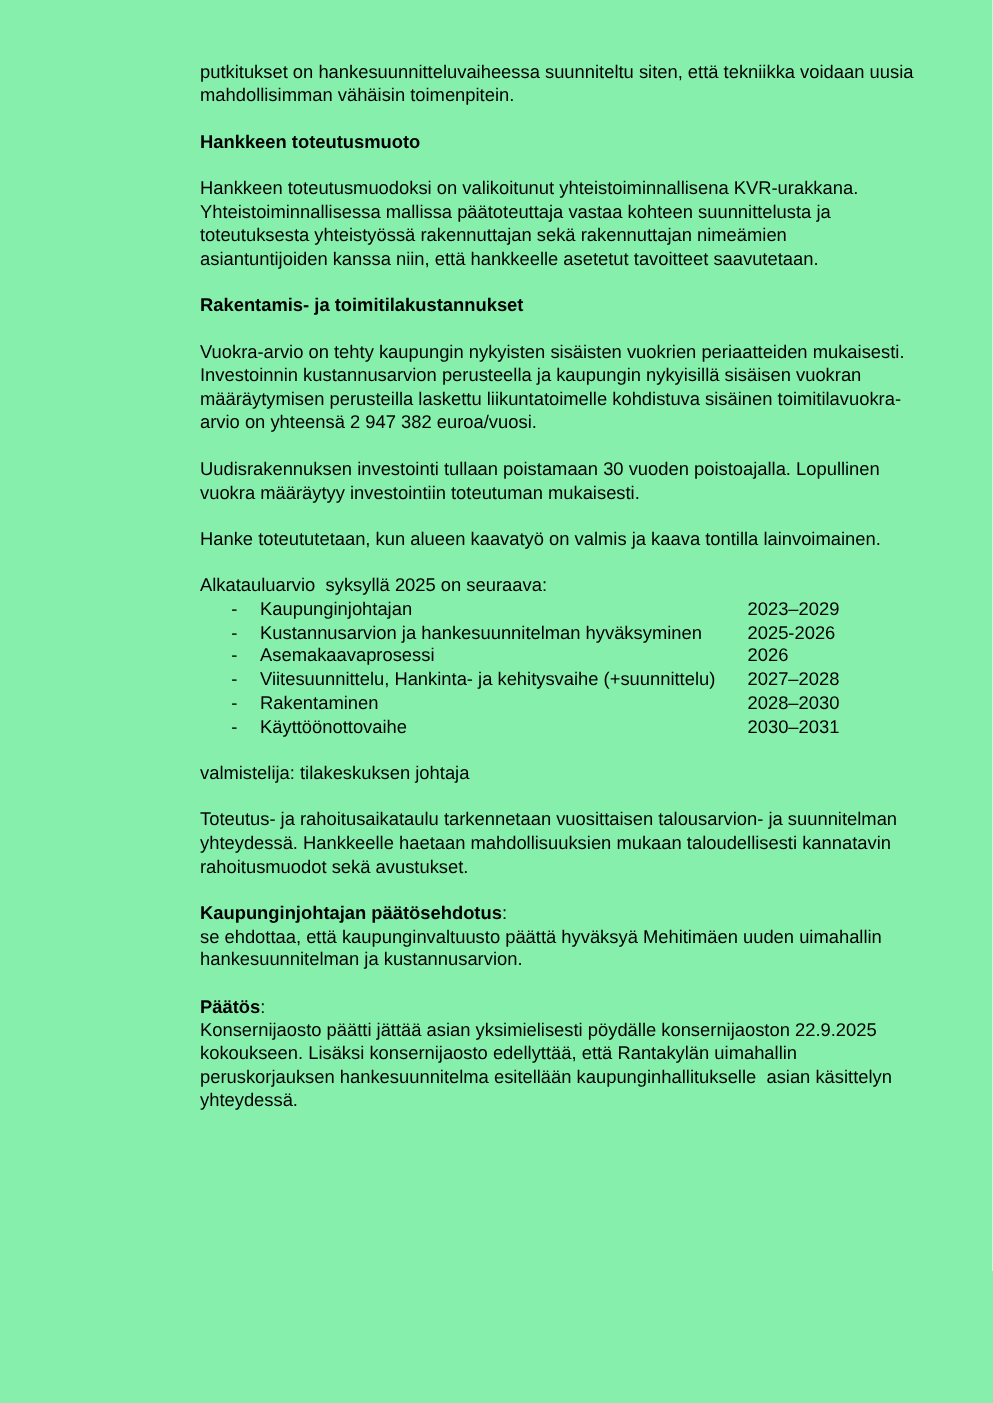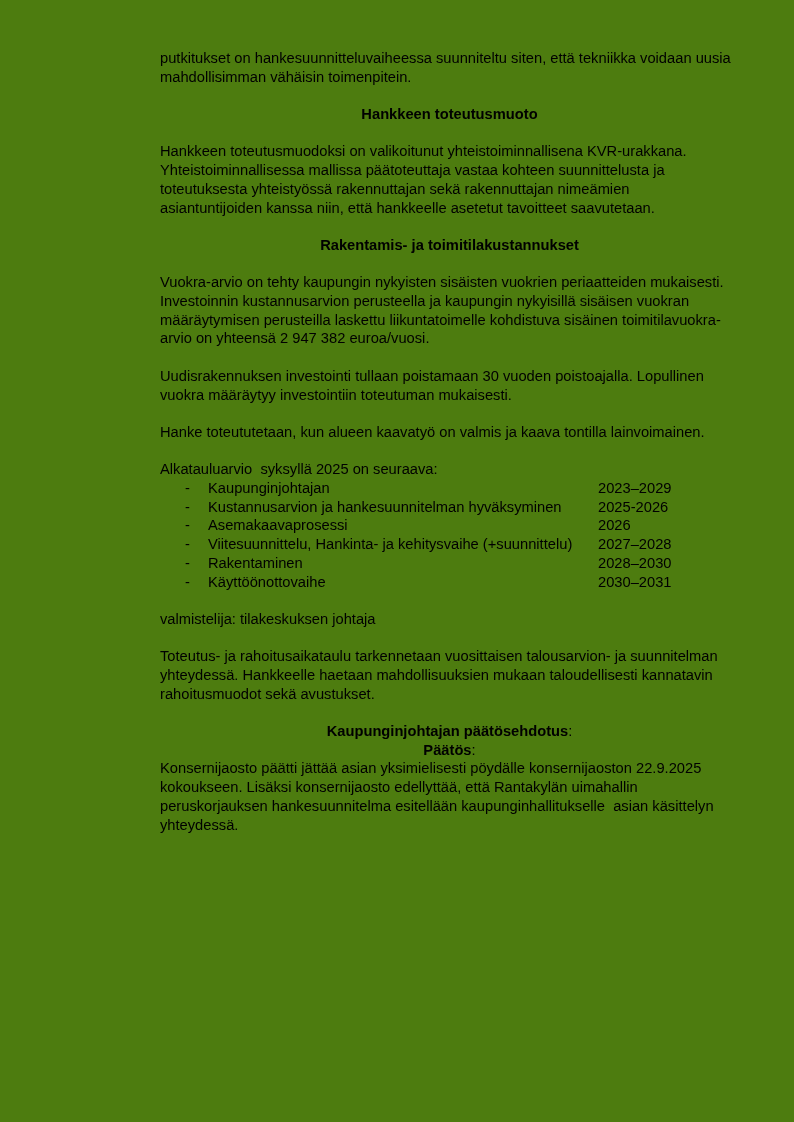--- a/index.html
+++ b/index.html
@@ -1,21 +1,21 @@
 <!DOCTYPE html>
 <html><head>
 <meta charset="utf-8">
 <style>
   * { box-sizing: border-box; }
   html, body { margin: 0; padding: 0; background: #ffffff; }
   .page {
     position: relative;
     width: 794px;
     height: 1122px;
-    background: #4d7c0f;
+    background: #86efac;
     color: #000000;
     font-family: "Liberation Sans", "DejaVu Sans", sans-serif;
     font-size: 14.7px;
     line-height: 18.7px;
     overflow: hidden;
   }
   .content {
     position: absolute;
     left: 160px;
     top: 49px;
@@ -24,21 +24,20 @@
   .block {
     margin: 0 0 18.7px 0;
     white-space: pre-wrap;
   }
   .heading {
     font-weight: 700;
     font-size: inherit;
     line-height: inherit;
     margin: 0 0 18.7px 0;
     white-space: pre-wrap;
-    text-align: center;
   }
   .tight { margin-bottom: 0; }
   .normal { font-weight: 400; }
   .schedule { margin: 0 0 18.7px 0; }
   .sched-row { position: relative; padding-left: 48px; height: 18.7px; }
   .sched-dash { position: absolute; left: 25px; top: 0; }
   .sched-label { white-space: nowrap; }
   .sched-years { position: absolute; left: 438px; top: 0; white-space: nowrap; }
 </style>
 </head>
@@ -113,20 +112,22 @@
 
     <p class="block">valmistelija: tilakeskuksen johtaja</p>
 
     <p class="block">Toteutus- ja rahoitusaikataulu tarkennetaan vuosittaisen talousarvion- ja suunnitelman
 yhteydessä. Hankkeelle haetaan mahdollisuuksien mukaan taloudellisesti kannatavin
 rahoitusmuodot sekä avustukset.</p>
 
     <h3 class="heading tight"><span>Kaupunginjohtajan päätösehdotus</span><span class="normal">:</span></h3>
 
 
+    <p class="block">se ehdottaa, että kaupunginvaltuusto päättä hyväksyä Mehitimäen uuden uimahallin
+hankesuunnitelman ja kustannusarvion.</p>
 
     <h3 class="heading tight"><span>Päätös</span><span class="normal">:</span></h3>
 
     <p class="block">Konsernijaosto päätti jättää asian yksimielisesti pöydälle konsernijaoston 22.9.2025
 kokoukseen. Lisäksi konsernijaosto edellyttää, että Rantakylän uimahallin
 peruskorjauksen hankesuunnitelma esitellään kaupunginhallitukselle  asian käsittelyn
 yhteydessä.</p>
 
   </div>
 </div>

